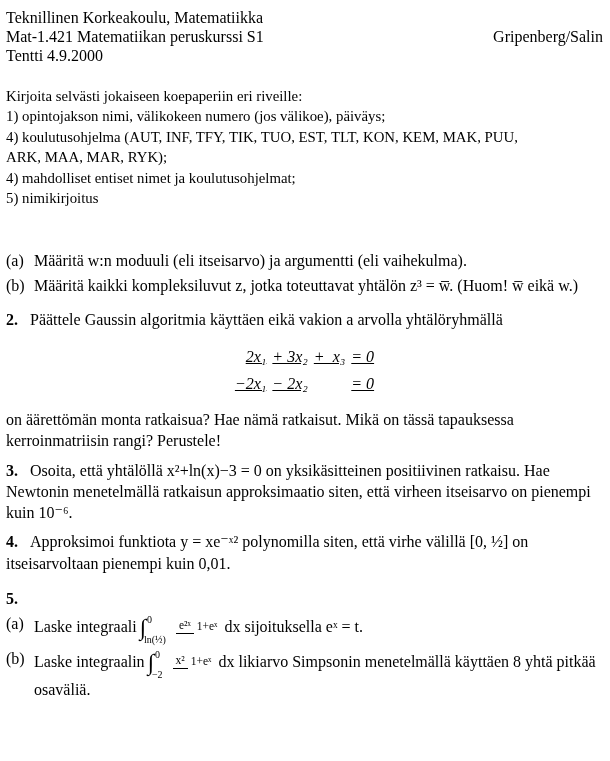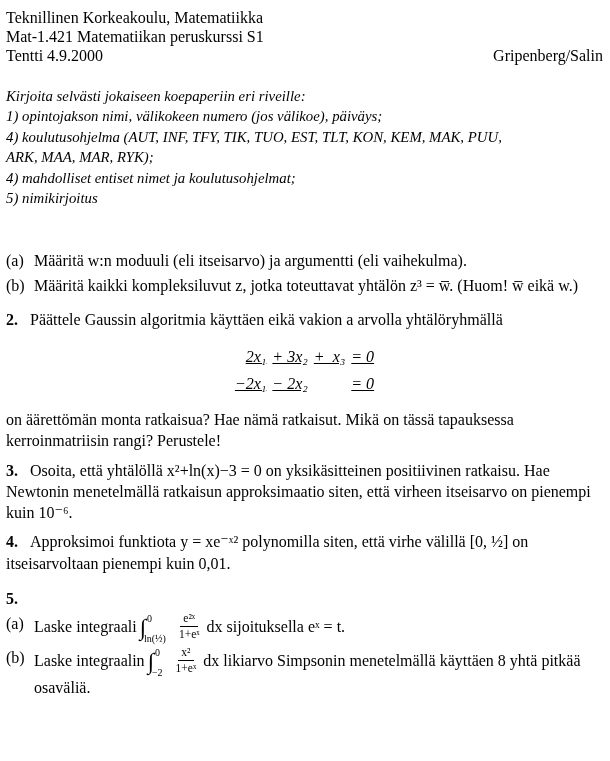--- a/index.html
+++ b/index.html
@@ -8,26 +8,26 @@
     width: 610px; height: 761px;
     overflow: hidden;
     color: #000000;
     font-family: "Liberation Serif", "DejaVu Serif", serif;
     font-size: 16px;
     line-height: 21px;
   }
   .page { padding: 8px 7px 0 6px; width: 610px; }
 
   
-  .header { display: flex; justify-content: space-between; align-items: flex-end;
+  .header { display: flex; justify-content: space-between; align-items: center;
             line-height: 19px; margin-bottom: 21px; }
   .header-left div { white-space: nowrap; }
 
   
-  .instructions { font-style: italic; font-size: 14.8px; line-height: 20.4px;
+  .instructions { font-size: 14.8px; line-height: 20.4px;
                   margin-bottom: 42px; }
 
   
   .q { margin-bottom: 13px; }
   .qnum { font-weight: bold; }
   .qnum-gap { display: inline-block; width: 12px; }
   .qpara { text-align: left; }
 
   .subitem { display: flex; align-items: flex-start; margin-top: 4px; }
   .sublabel { flex: none; width: 28px; }
@@ -43,23 +43,23 @@
 
   
   .integral { font-size: 23px; line-height: 1; vertical-align: middle;
               position: relative; top: -1px; }
   .int-limits { display: inline-flex; flex-direction: column;
                 justify-content: space-between; height: 30px;
                 font-size: 10px; line-height: 10px; vertical-align: middle;
                 margin: 0 3px 0 1px; position: relative; top: 1px; }
   .int-limits .up { text-align: left; }
   .int-limits .lo { text-align: left; position: relative; left: -3px; }
-  .frac { display: inline-flex; flex-direction: column; align-items: center;
+  .frac { display: inline-flex; align-items: flex-start;
           vertical-align: middle; font-size: 11.5px; line-height: 13px;
-          margin: 0 4px; position: relative; top: -2px; }
+          margin: 8px 4px; position: relative; top: -2px; }
   .frac .num { padding: 0 3px 1px 3px; border-bottom: 1px solid #000; }
   .frac .den { padding: 1px 3px 0 3px; }
 
   .mspace { display: inline-block; width: 3px; }
   .q5-head { margin-bottom: 2px; }
   .tight { margin-bottom: 9px; }
   .q3block { margin-bottom: 8px; }
   .q4block { line-height: 22px; }
 </style>
 </head>

